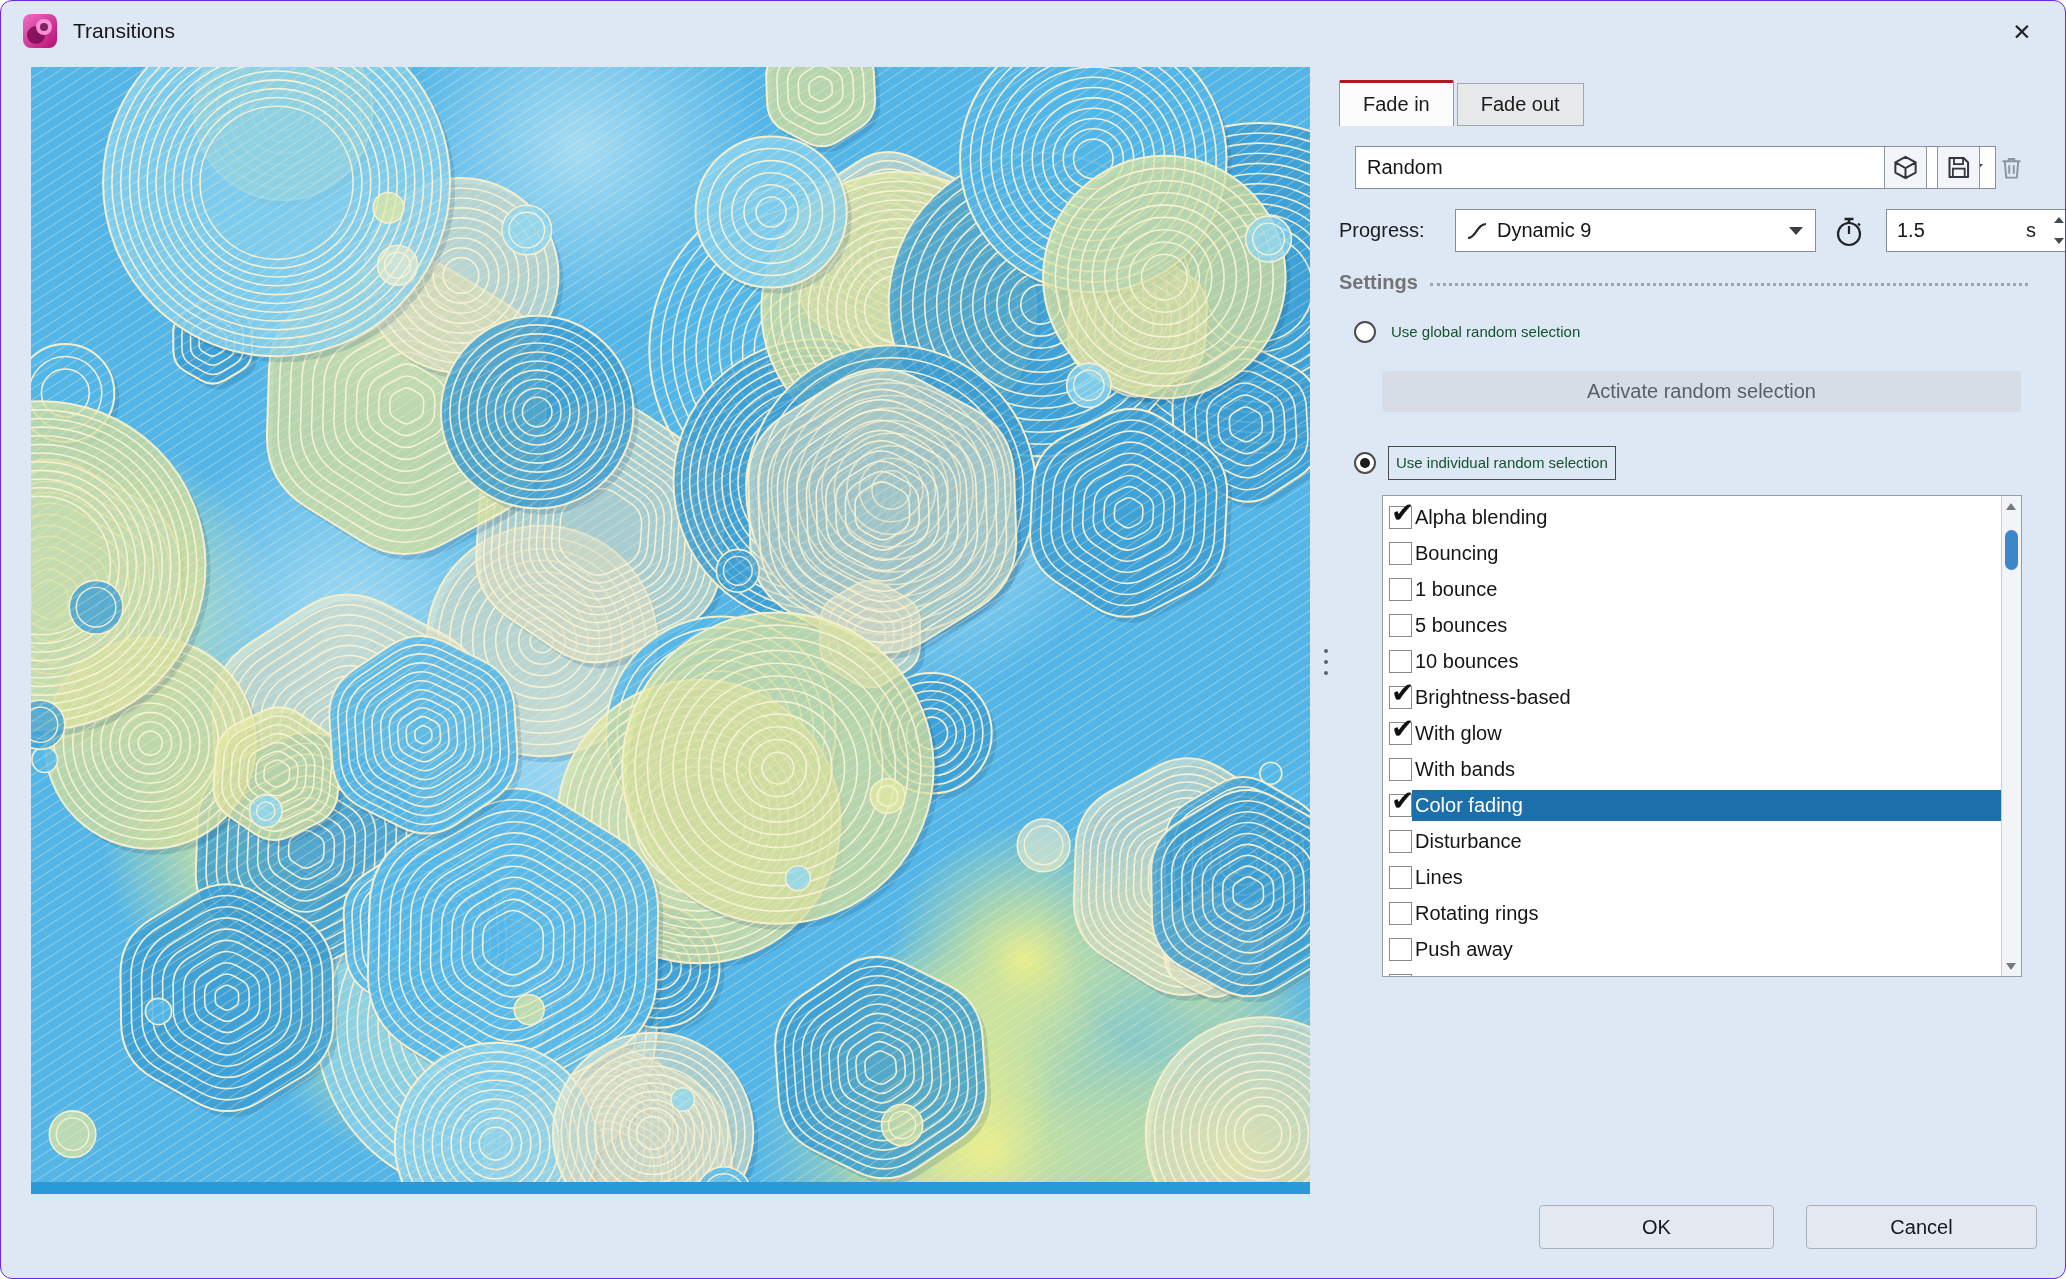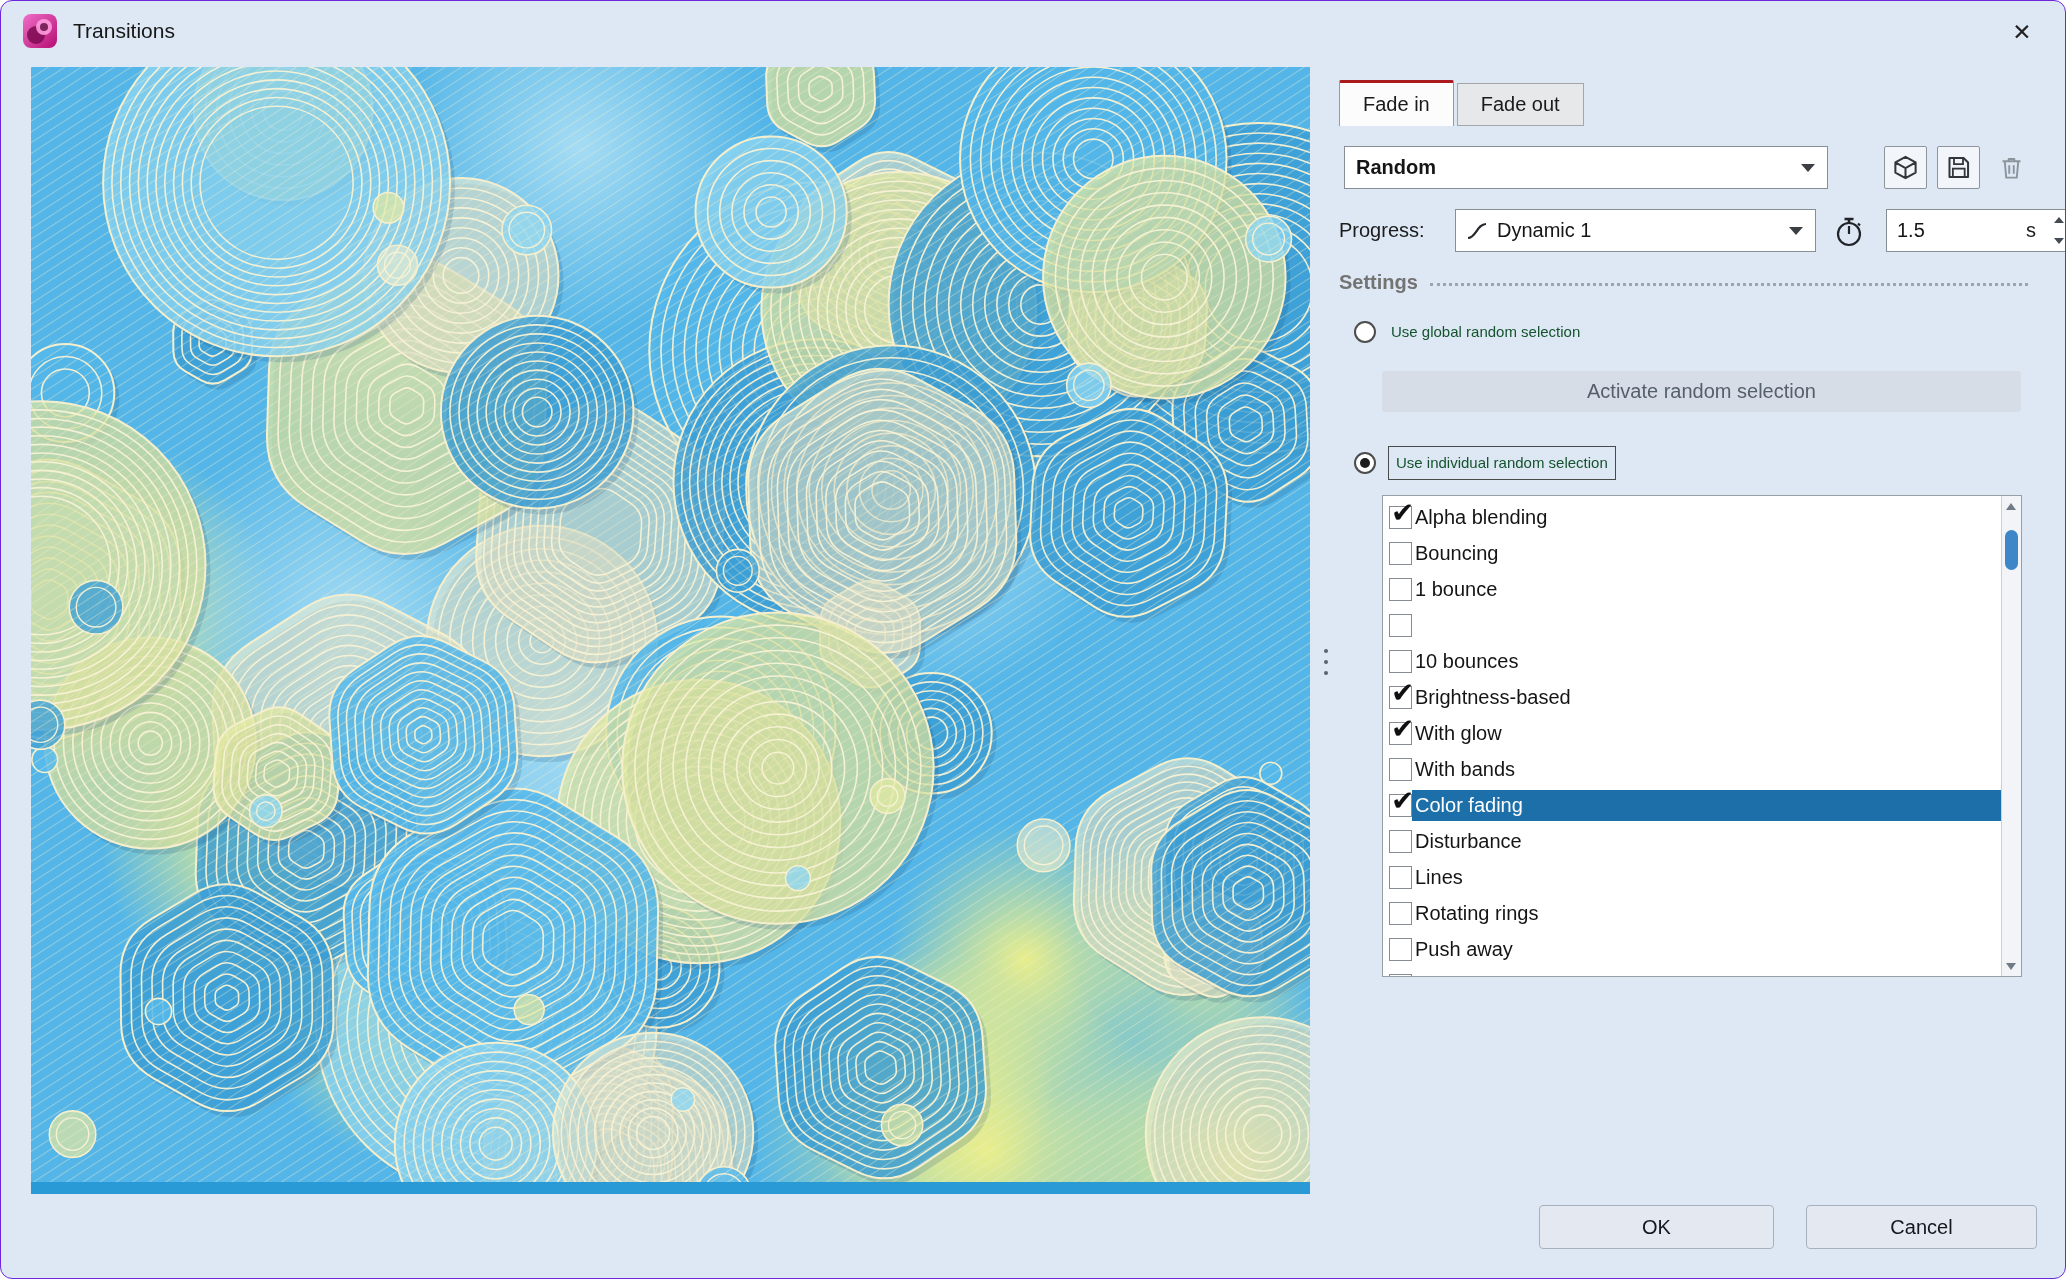--- a/index.html
+++ b/index.html
@@ -27,21 +27,21 @@
   .tabs{position:absolute;left:0;top:79px;height:46px;display:flex;align-items:flex-end;}
   .tab{height:43px;display:flex;align-items:center;padding:0 23px;font-size:20px;color:#1a1a1a;
        background:#e7e8ea;border:1px solid #a3a7ac;margin-left:3px;cursor:pointer;}
   .tab.active{height:46px;background:#fcfcfd;border:1px solid #96999e;border-top:3px solid var(--accent);
               border-bottom:none;margin-left:0;border-radius:2px 2px 0 0;}
   .select{position:absolute;background:#fff;border:1px solid #888e96;height:43px;display:flex;
           align-items:center;font-size:20px;color:#151515;cursor:pointer;}
   .select .val{flex:1;padding-left:11px;white-space:nowrap;overflow:hidden;}
   .chev{width:0;height:0;border-left:7px solid transparent;border-right:7px solid transparent;
         border-top:8px solid #3b3f44;margin-right:12px;flex:0 0 auto;}
-  .preset-select{left:5px;top:145px;width:484px;font-weight:bold;}
+  .preset-select{left:16px;top:145px;width:641px;}
   .iconbtn{position:absolute;top:145px;width:43px;height:43px;background:#f2f5f9;border:1px solid #8d949c;
            display:flex;align-items:center;justify-content:center;cursor:pointer;border-radius:2px;}
   .iconbtn.ghost{background:transparent;border-color:transparent;}
   .iconbtn svg{display:block;}
   .btn-cube{left:545px;} .btn-save{left:598px;} .btn-trash{left:651px;}
   .progress-label{position:absolute;left:0;top:208px;height:43px;line-height:43px;font-size:20px;color:#1c1c1c;}
   .curve-select{left:116px;top:208px;width:361px;}
   .curve-select svg{margin-left:9px;flex:0 0 auto;}
   .curve-select .val{padding-left:8px;}
   .stopwatch{position:absolute;left:494px;top:213px;width:32px;height:34px;}
@@ -881,21 +881,21 @@
       <svg width="27" height="27" viewBox="0 0 24 24">
         <path d="M4 6.5 H20 M9.5 6.5 V4.5 H14.5 V6.5 M6 6.5 L7.3 21 H16.7 L18 6.5 M10 10 V17.5 M14 10 V17.5" fill="none" stroke="#8c939b" stroke-width="1.7" stroke-linejoin="round"></path>
       </svg>
     </button>
 
     <span class="progress-label">Progress:</span>
     <div class="select curve-select">
       <svg width="24" height="24" viewBox="0 0 24 24">
         <path d="M3 19 C11 19 12 5 21 5" fill="none" stroke="#26282b" stroke-width="2.2"></path>
       </svg>
-      <span class="val">Dynamic 1</span>
+      <span class="val">Dynamic 9</span>
       <span class="chev"></span>
     </div>
     <span class="stopwatch">
       <svg width="32" height="34" viewBox="0 0 32 34">
         <circle cx="16" cy="20" r="11" fill="none" stroke="#202327" stroke-width="2.2"></circle>
         <line x1="16" y1="20" x2="16" y2="12" stroke="#202327" stroke-width="2.2"></line>
         <line x1="16" y1="6" x2="16" y2="9" stroke="#202327" stroke-width="2.6"></line>
         <line x1="11.5" y1="5" x2="20.5" y2="5" stroke="#202327" stroke-width="2.6"></line>
         <line x1="25" y1="9.5" x2="27" y2="11.5" stroke="#202327" stroke-width="2.2"></line>
       </svg>
@@ -942,20 +942,21 @@
     <span class="cb">
       
     </span>
     <span class="ltext">1 bounce</span>
   </div>
 
   <div class="lrow">
     <span class="cb">
       
     </span>
+    <span class="ltext">5 bounces</span>
   </div>
 
   <div class="lrow">
     <span class="cb">
       
     </span>
     <span class="ltext">10 bounces</span>
   </div>
 
   <div class="lrow checked">

